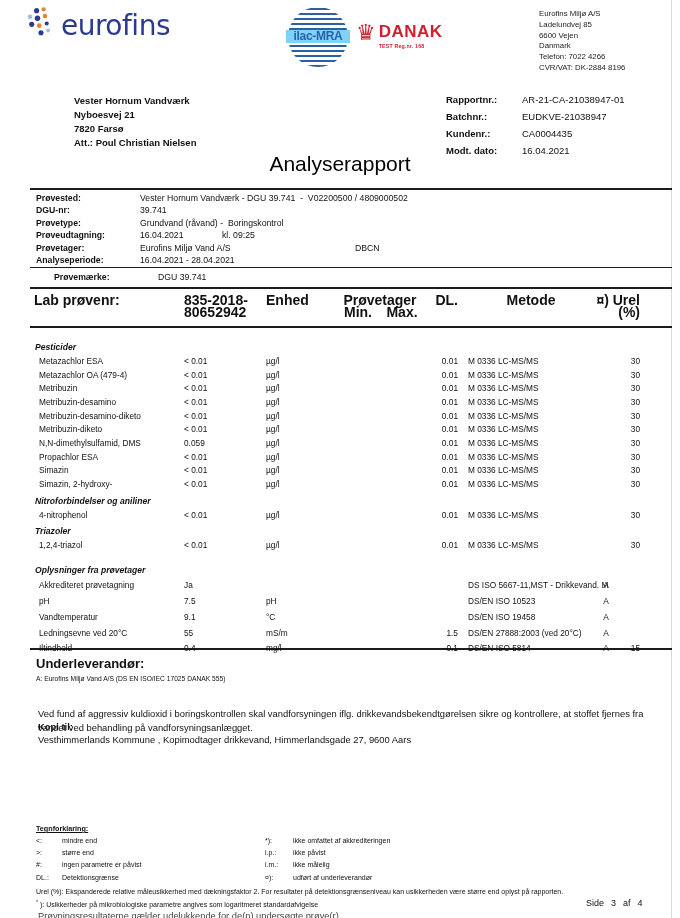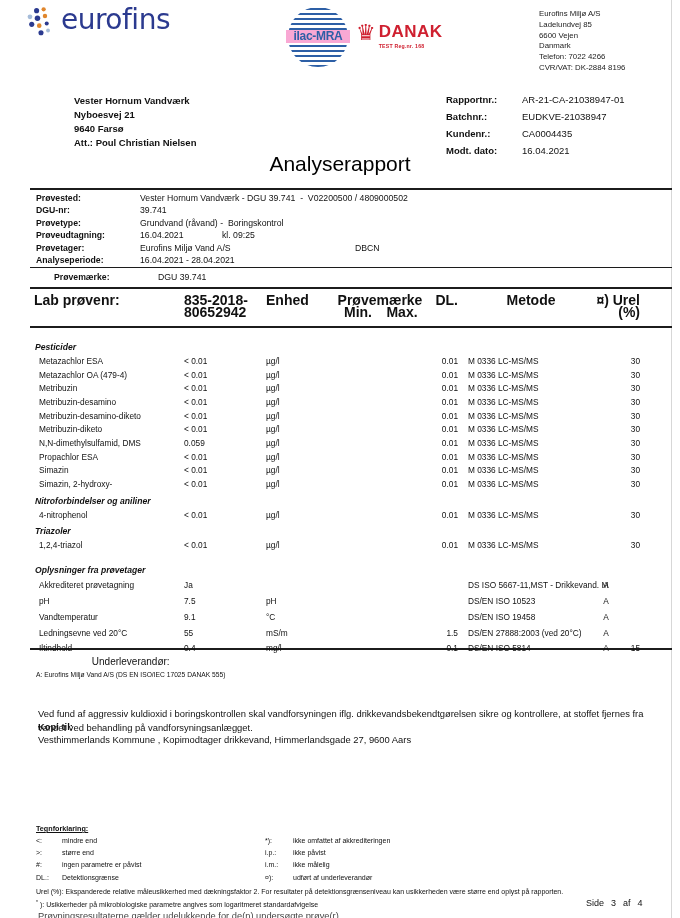--- a/index.html
+++ b/index.html
@@ -1,25 +1,25 @@
 <!DOCTYPE html>
 <html style="--eurofins-blue: #2b3a8f; --eurofins-orange: #e0862c; --eurofins-lightblue: #a6bcd9; --ilac-blue: #2d5fa6; --danak-red: #cf2030;"><head>
 <meta charset="utf-8">
 <style>
   html,body{margin:0;padding:0;background:#fff;}
   .page{position:relative;width:680px;height:918px;background:#fff;overflow:hidden;
         font-family:"Liberation Sans",sans-serif;color:#111;}
   .edge-line{position:absolute;left:671px;top:0;width:1px;height:918px;background:#d7d7d7;}
 
   
-  .logo{position:absolute;left:26px;top:6px;display:flex;align-items:flex-start;gap:5px;}
+  .logo{position:absolute;left:26px;top:6px;display:flex;align-items:flex-end;gap:5px;}
   .logo-text{font-family:"DejaVu Sans",sans-serif;font-size:28px;color:var(--eurofins-blue);letter-spacing:-0.5px;line-height:1;}
   .ilac{position:absolute;left:286px;top:5px;width:64px;height:64px;}
   .ilac-label{position:absolute;left:0;top:25px;width:64px;text-align:center;font-size:12px;font-weight:bold;
-              color:var(--ilac-blue);background:#f9a8d4;line-height:13px;letter-spacing:-0.3px;}
+              color:var(--ilac-blue);background:#7dd3fc;line-height:13px;letter-spacing:-0.3px;}
   .danak{position:absolute;left:356px;top:22px;display:flex;align-items:flex-start;gap:3px;}
   .crown{font-family:"DejaVu Sans",sans-serif;font-size:22px;line-height:22px;color:var(--danak-red);}
   .danak-name{font-size:17px;font-weight:bold;color:var(--danak-red);letter-spacing:0.5px;line-height:20px;}
   .danak-reg{font-size:5.2px;font-weight:bold;color:var(--danak-red);margin-top:1px;letter-spacing:0.2px;}
   .company{position:absolute;left:539px;top:9px;font-size:7.8px;line-height:10.8px;color:#222;}
 
   
   .recipient{position:absolute;left:74px;top:94px;font-size:9.5px;font-weight:bold;line-height:14px;}
   .meta{position:absolute;left:446px;top:94px;font-size:9.5px;}
   .meta-row{display:flex;height:17px;align-items:flex-start;}
@@ -66,21 +66,21 @@
   .c-met{padding-left:10px;white-space:nowrap;}
   .c-acc{text-align:center;}
   .c-urel{text-align:right;padding-right:6px;}
   .kind-section,.kind-section-info{font-weight:bold;font-style:italic;height:14.5px;padding-top:2.5px;}
   .kind-section .c-param,.kind-section-info .c-param{padding-left:1px;font-size:8.6px;}
   .kind-section-info{margin-top:8px;}
   .kind-info{height:15.8px;}
 
   
   .underlev{position:absolute;left:36px;top:656px;}
-  .underlev-title{font-size:10px;font-weight:normal;text-align:center;}
+  .underlev-title{font-size:13px;font-weight:bold;}
   .underlev-line{font-size:6.7px;margin-top:4px;}
   .remark{position:absolute;left:38px;top:688px;width:614px;font-size:9.4px;line-height:14.2px;margin-top:19px;}
   .copy-to{position:absolute;left:38px;top:720px;font-size:9.4px;line-height:13px;}
   .copy-title{font-weight:bold;}
 
   .legend{position:absolute;left:36px;top:824px;font-size:7px;color:#111;}
   .legend-title{font-size:7.2px;font-weight:bold;text-decoration:underline;margin-bottom:4px;}
   .legend-cols{position:relative;}
   .legend-row{display:flex;height:12.2px;}
   .legend-row .sym{width:26px;}
@@ -154,21 +154,21 @@
       <div>6600 Vejen</div>
       <div>Danmark</div>
       <div>Telefon: 7022 4266</div>
       <div>CVR/VAT: DK-2884 8196</div>
     </div>
 
   <div class="recipient">
 
   <div>Vester Hornum Vandværk</div>
       <div>Nyboesvej 21</div>
-      <div>9640 Farsø</div>
+      <div>7820 Farsø</div>
       <div>Att.: Poul Christian Nielsen</div>
     </div>
 
   <div class="meta">
 
   <div class="meta-row">
       <div class="meta-label">Rapportnr.:</div>
       <div class="meta-value">AR-21-CA-21038947-01</div>
     </div>
       <div class="meta-row">
@@ -230,21 +230,21 @@
   <div class="sample-mark">
     <div class="info-label">Prøvemærke:</div>
     <div class="info-value">DGU 39.741</div>
   </div>
 
   <div class="thead">
     <div class="th-row grid9">
       <div>Lab prøvenr:</div>
       <div>835-2018-</div>
       <div>Enhed</div>
-      <div class="h-krav">Prøvemærke</div>
+      <div class="h-krav">Prøvetager</div>
       <div class="h-dl">DL.</div>
       <div class="h-met">Metode</div>
       <div class="h-urel">¤) Urel</div>
     </div>
     <div class="th-row grid9">
       <div></div>
       <div class="c2">80652942</div>
       <div></div>
       <div class="h-min">Min.</div>
       <div class="h-max">Max.</div>

